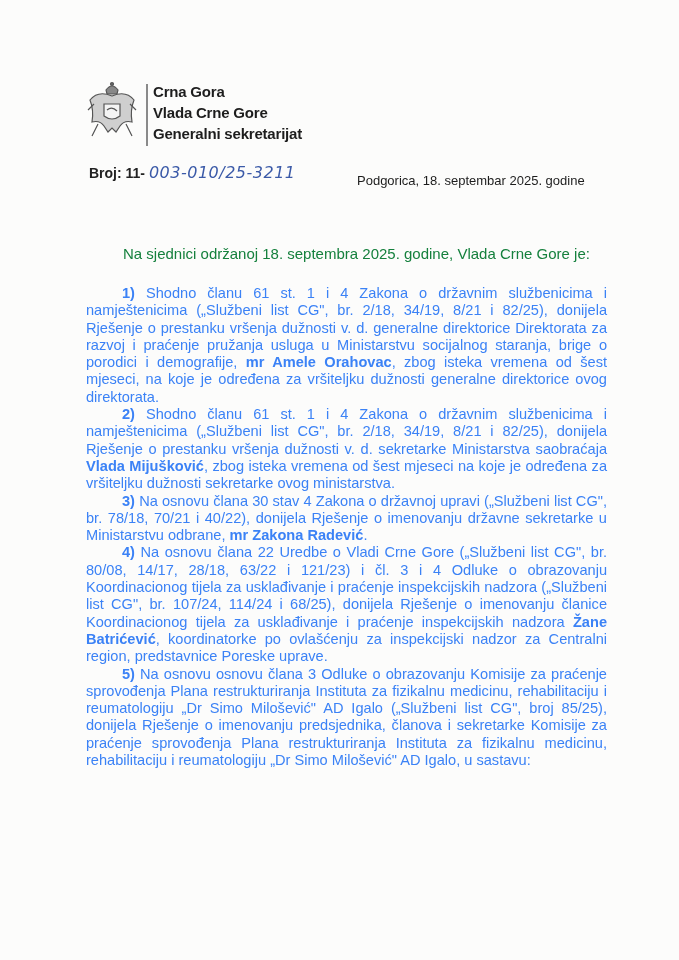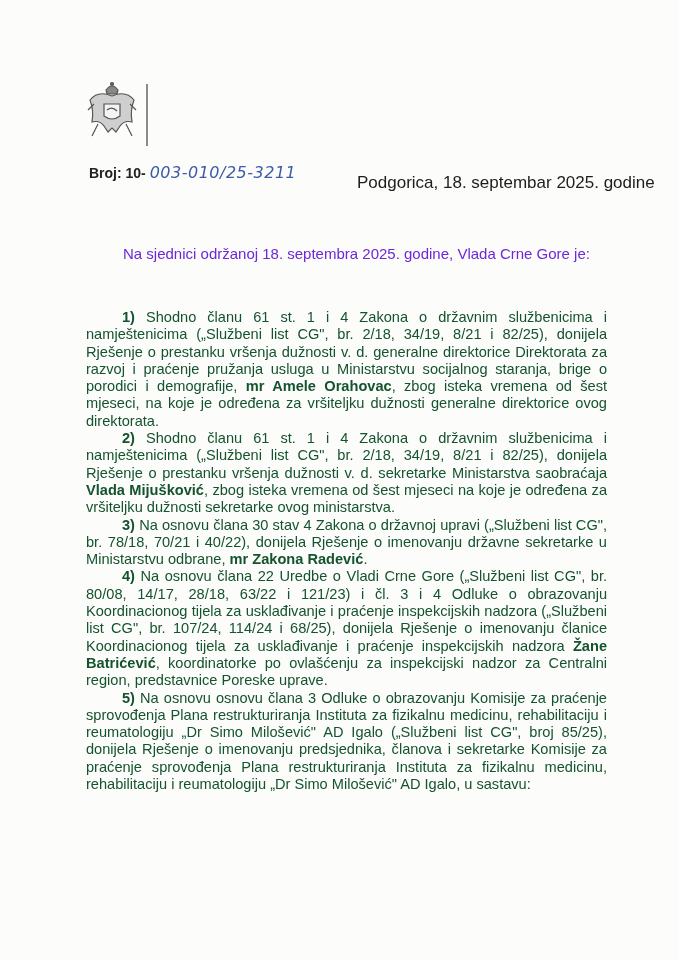--- a/index.html
+++ b/index.html
@@ -7,23 +7,23 @@
     width: 679px; height: 960px; background: #fdfdfc; position: relative; overflow: hidden;
     font-family: "Liberation Sans", "DejaVu Sans", sans-serif; color: #1a1a1a;
   }
   .page { position: absolute; left: 0; top: 0; width: 679px; height: 960px; background: #fcfcfb; }
   .crest { position: absolute; left: 84px; top: 80px; width: 56px; height: 60px; }
   .vline { position: absolute; left: 146px; top: 84px; width: 1.5px; height: 62px; background: #8a8a8a; }
   .org { position: absolute; left: 153px; top: 81px; font-size: 15px; line-height: 21px; font-weight: bold; color: #1d1d1d; letter-spacing: -0.2px; }
   .org div { white-space: nowrap; }
   .broj { position: absolute; left: 89px; top: 163px; font-size: 14px; font-weight: bold; color: #222; white-space: nowrap; }
   .broj .hand { font-family: "DejaVu Sans", sans-serif; font-weight: normal; color: #3b5aa8; font-size: 16px; letter-spacing: 0.5px; font-style: italic; }
-  .date { position: absolute; left: 357px; top: 173px; font-size: 17px; color: #1d1d1d; white-space: nowrap; }
-  .intro { position: absolute; left: 123px; top: 245px; font-size: 15px; color: #6d28d9; white-space: nowrap; }
-  .body { position: absolute; left: 86px; top: 285px; width: 521px; font-size: 14.6px; line-height: 17.3px; text-align: justify; color: #14532d; margin-top: 24px; }
+  .date { position: absolute; left: 357px; top: 173px; font-size: 13px; color: #1d1d1d; white-space: nowrap; }
+  .intro { position: absolute; left: 123px; top: 245px; font-size: 15px; color: #15803d; white-space: nowrap; }
+  .body { position: absolute; left: 86px; top: 285px; width: 521px; font-size: 14.6px; line-height: 17.3px; text-align: justify; color: #3b82f6; }
   .body p { margin: 0; text-indent: 36px; }
   .body b { font-weight: bold; }
 </style>
 </head>
 <body>
 
 <div class="page">
 
   <svg class="crest" viewBox="0 0 56 60">
     <g fill="none" stroke="#555" stroke-width="1.2">
@@ -31,23 +31,28 @@
       <circle cx="28" cy="4" r="1.5" fill="#666"></circle>
       <path d="M28 16 Q14 10 6 20 Q10 30 8 42 Q16 40 20 46 L24 52 L28 48 L32 52 L36 46 Q40 40 48 42 Q46 30 50 20 Q42 10 28 16 Z" fill="#cfcfcf"></path>
       <path d="M20 24 L36 24 L36 36 Q28 42 20 36 Z" fill="#f4f4f4"></path>
       <path d="M23 30 Q28 26 33 31"></path>
       <path d="M14 44 L8 56 M42 44 L48 56"></path>
       <path d="M10 24 L4 30 M46 24 L52 30"></path>
     </g>
   </svg>
   <div class="vline"></div>
 
+  <div class="org">
+    <div>Crna Gora</div>
+    <div>Vlada Crne Gore</div>
+    <div>Generalni sekretarijat</div>
+  </div>
 
   <div class="broj">
-    <span>Broj: 10-</span>
+    <span>Broj: 11-</span>
     <span class="hand">003-010/25-3211</span>
   </div>
 
   <div class="date">Podgorica, 18. septembar 2025. godine</div>
 
   <div class="intro">Na sjednici održanoj 18. septembra 2025. godine, Vlada Crne Gore je:</div>
 
   <div class="body">
     <p><b>1)</b><span> Shodno članu 61 st. 1 i 4 Zakona o državnim službenicima i namještenicima („Službeni list CG", br. 2/18, 34/19, 8/21 i 82/25), donijela Rješenje o prestanku vršenja dužnosti v. d. generalne direktorice Direktorata za razvoj i praćenje pružanja usluga u Ministarstvu socijalnog staranja, brige o porodici i demografije, </span><b>mr Amele Orahovac</b><span>, zbog isteka vremena od šest mjeseci, na koje je određena za vršiteljku dužnosti generalne direktorice ovog direktorata.</span></p>
     <p><b>2)</b><span> Shodno članu 61 st. 1 i 4 Zakona o državnim službenicima i namještenicima („Službeni list CG", br. 2/18, 34/19, 8/21 i 82/25), donijela Rješenje o prestanku vršenja dužnosti v. d. sekretarke Ministarstva saobraćaja </span><b>Vlada Mijušković</b><span>, zbog isteka vremena od šest mjeseci na koje je određena za vršiteljku dužnosti sekretarke ovog ministarstva.</span></p>

